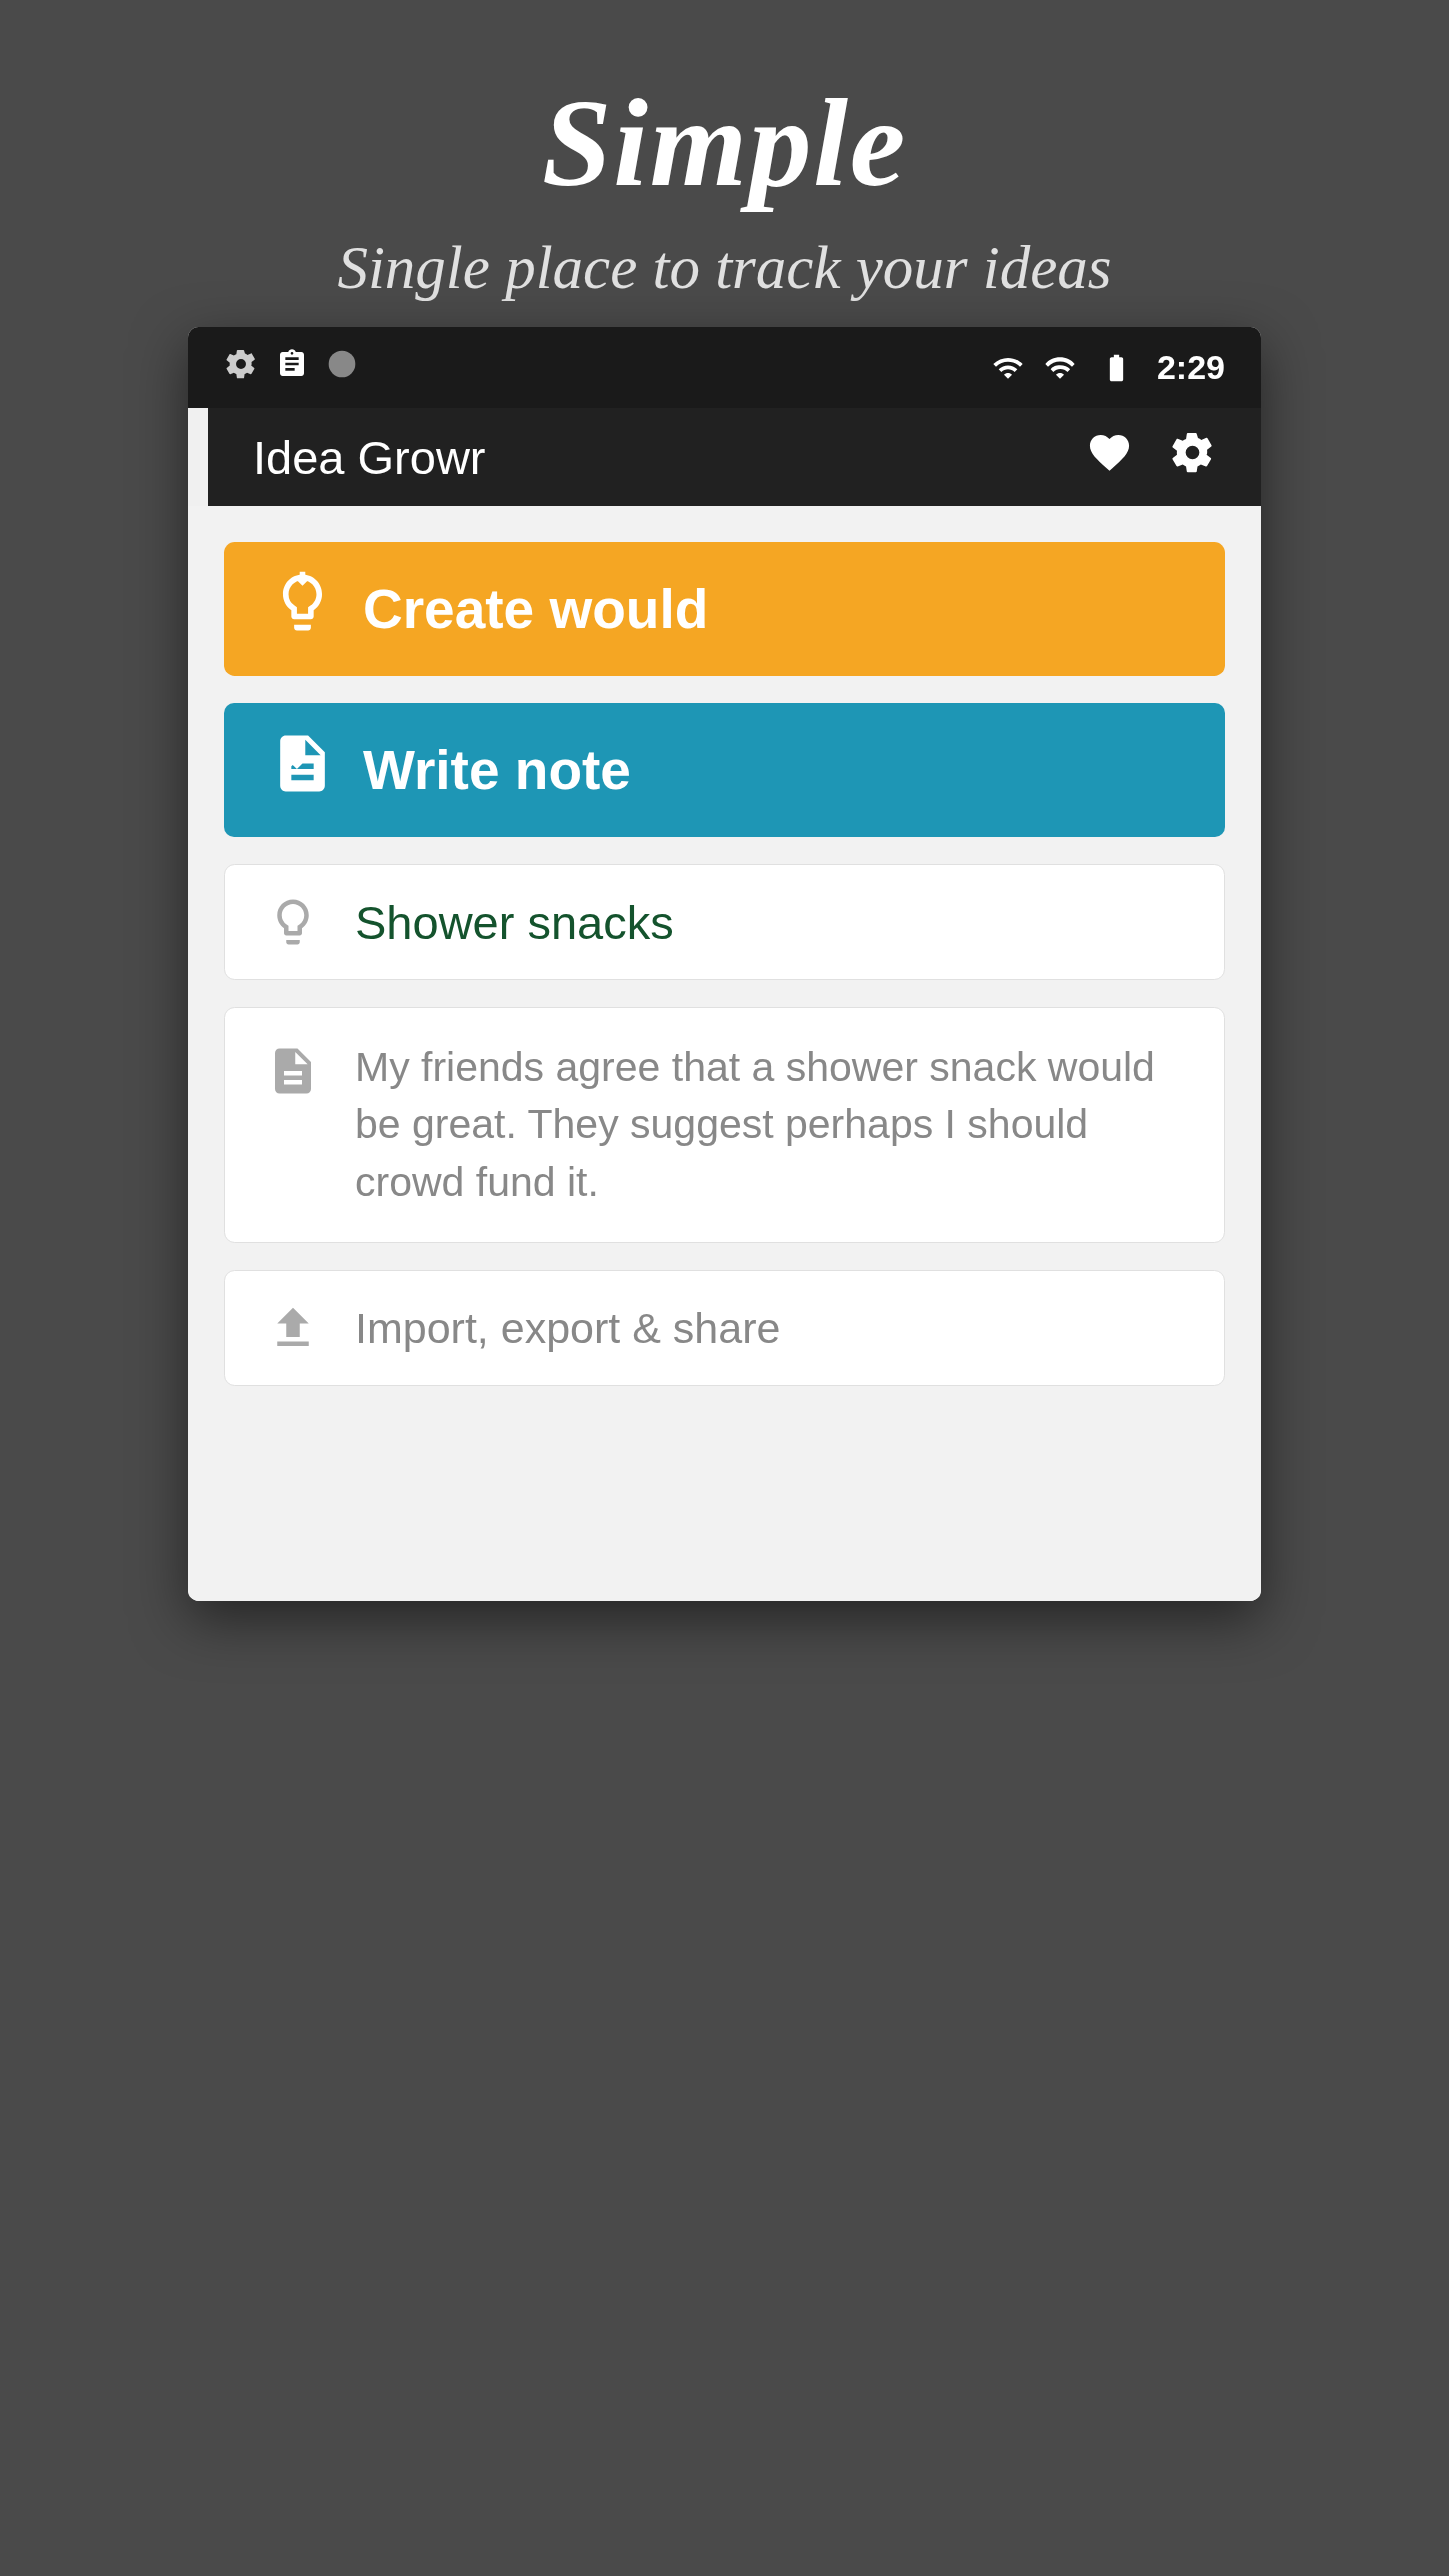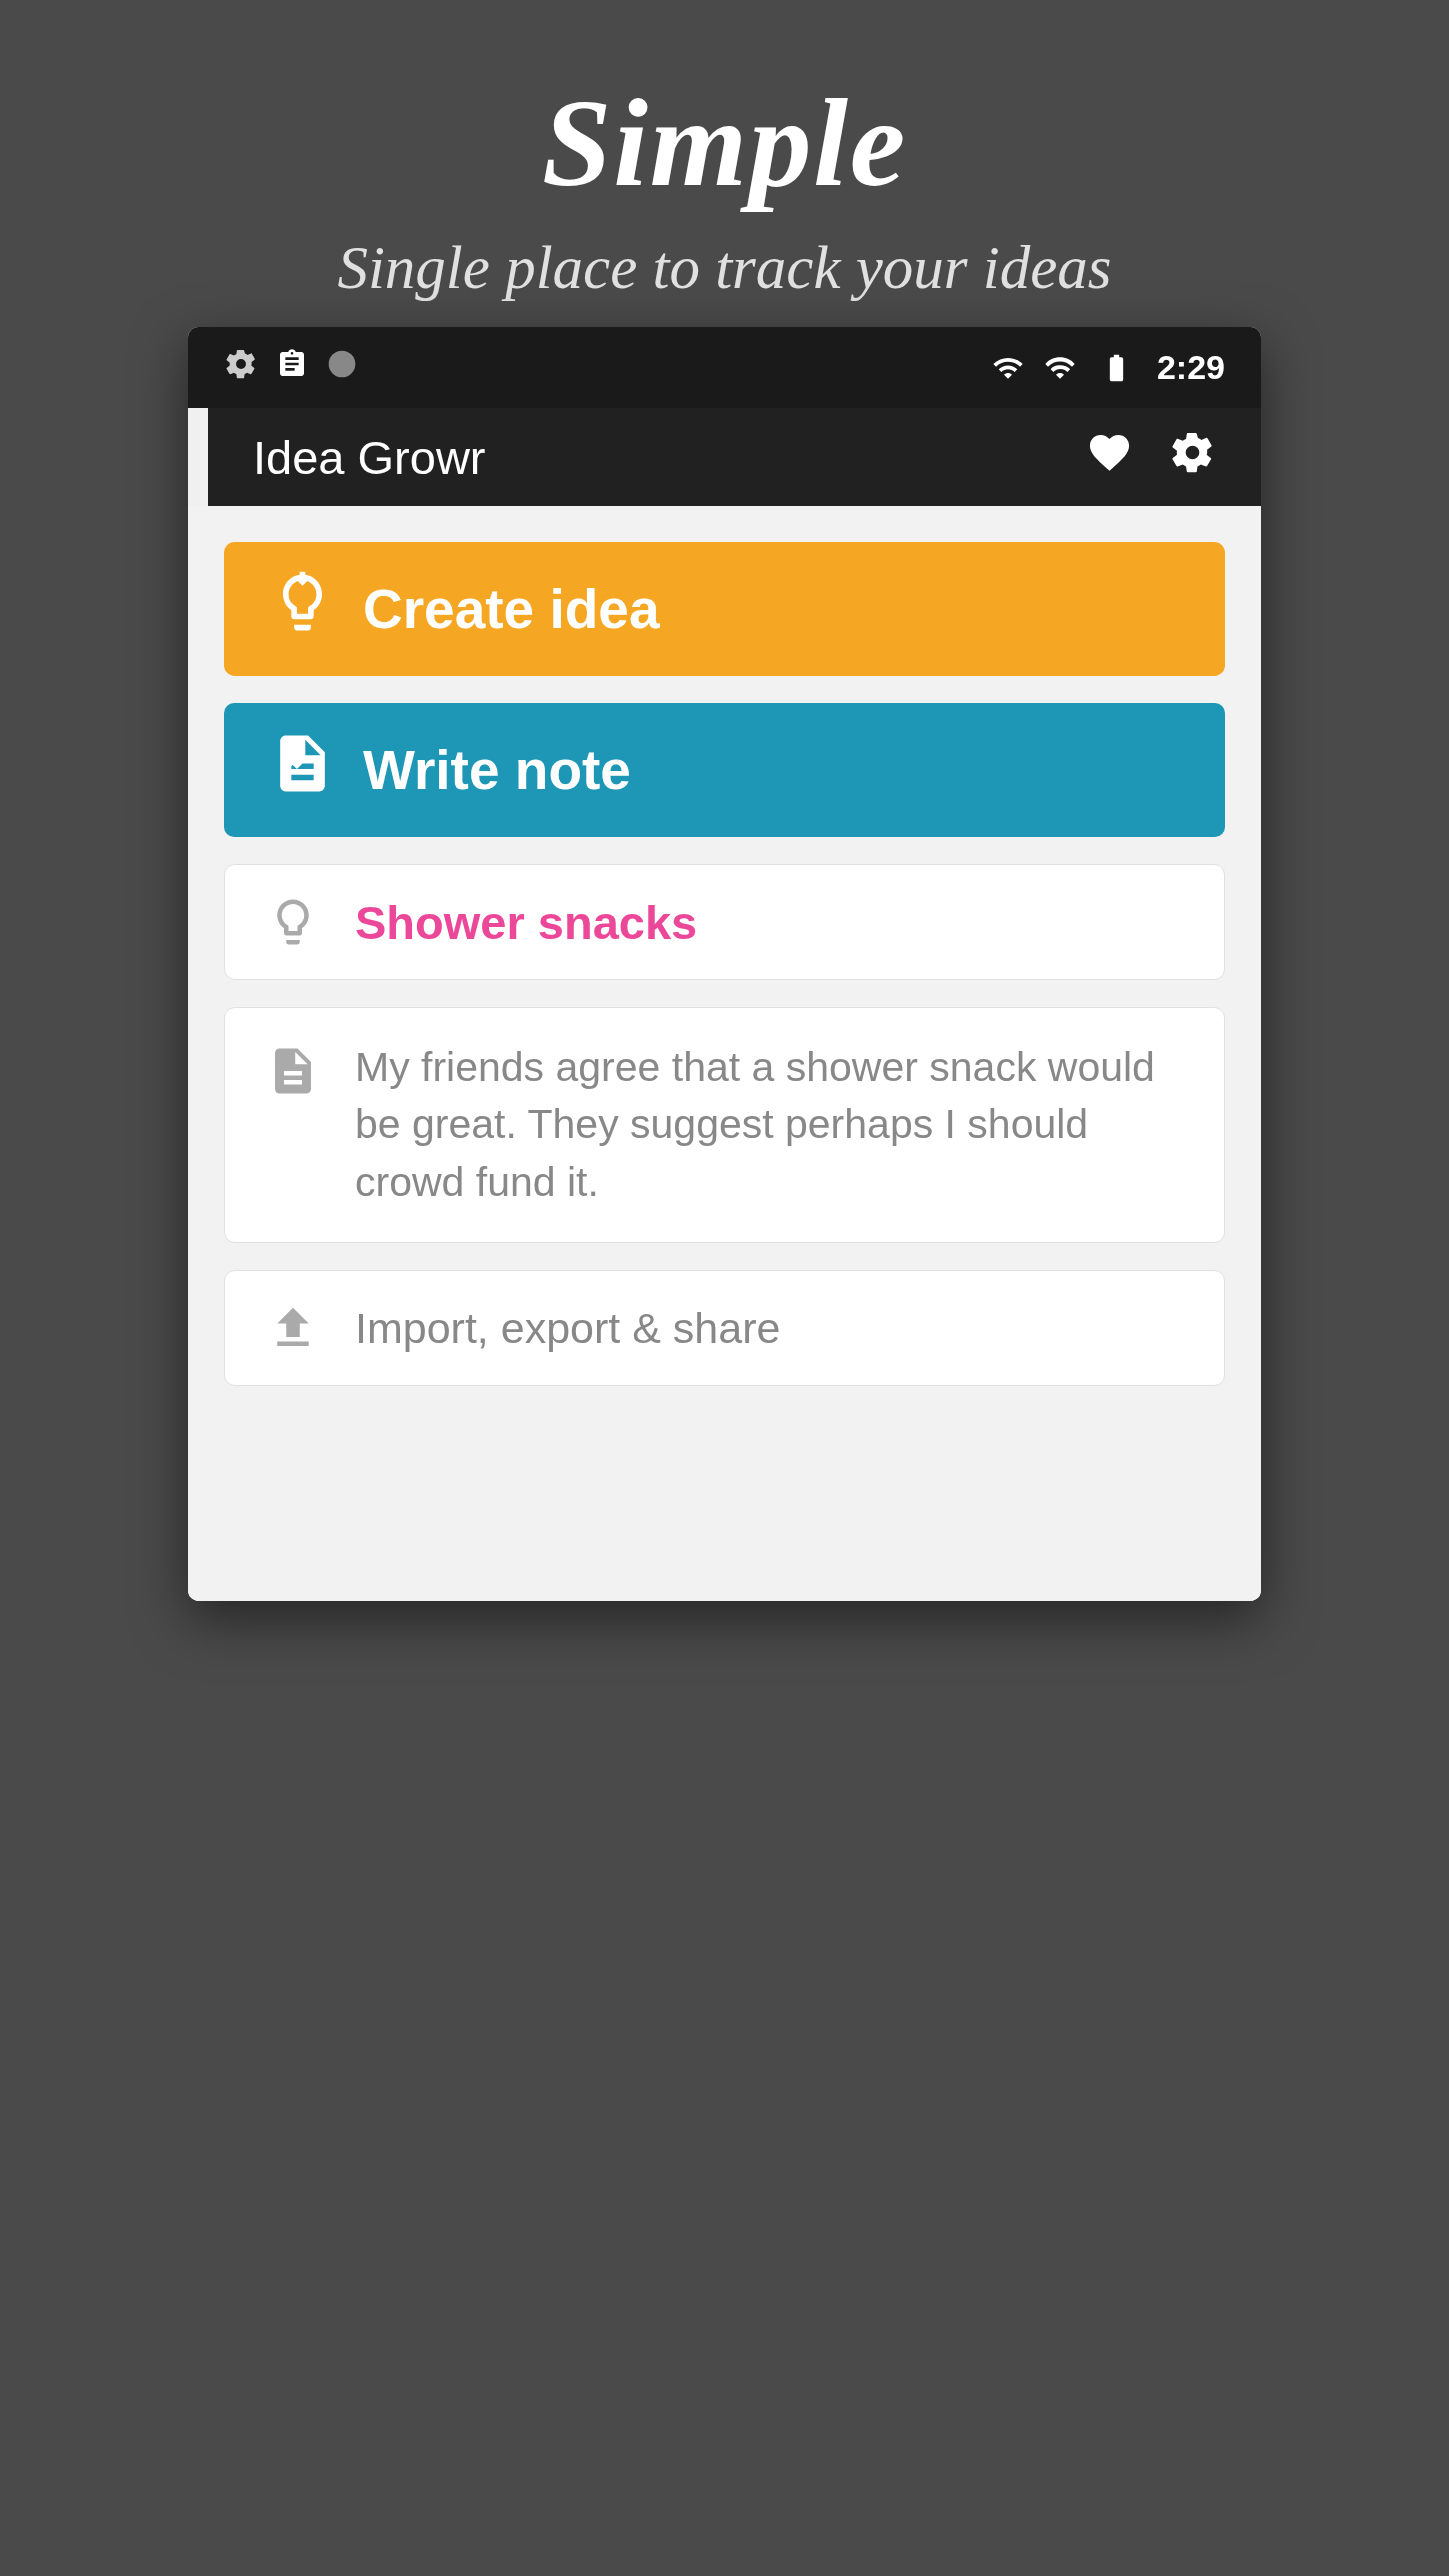--- a/index.html
+++ b/index.html
@@ -187,23 +187,23 @@
     .list-item-icon {
       color: #aaaaaa;
       font-size: 54px;
       min-width: 63px;
       display: flex;
       align-items: center;
       justify-content: center;
     }
 
     .list-item-text {
-      color: #ec4899;
+      color: #14532d;
       font-size: 47px;
-      font-weight: bold;
+      font-weight: normal;
     }
 
     .list-item-text-note {
       color: #888888;
       font-size: 41px;
       line-height: 1.4;
     }
 
     .list-item-import .list-item-text {
       color: #888888;
@@ -290,21 +290,21 @@
   </div>
 
   <div class="main-content">
 
     <button class="btn-create-idea">
       <span class="btn-icon">
         <svg width="67" height="67" viewBox="0 0 24 24" fill="white" xmlns="http://www.w3.org/2000/svg">
           <path d="M9 21c0 .55.45 1 1 1h4c.55 0 1-.45 1-1v-1H9v1zm3-19C8.14 2 5 5.14 5 9c0 2.38 1.19 4.47 3 5.74V17c0 .55.45 1 1 1h6c.55 0 1-.45 1-1v-2.26c1.81-1.27 3-3.36 3-5.74 0-3.86-3.14-7-7-7zm2.85 11.1l-.85.6V16h-4v-2.3l-.85-.6A4.997 4.997 0 0 1 7 9c0-2.76 2.24-5 5-5s5 2.24 5 5c0 1.63-.8 3.16-2.15 4.1zM13 3V1h-2v2H9l3 3 3-3h-2z"></path>
         </svg>
       </span>
-      <span class="btn-label">Create idea</span>
+      <span class="btn-label">Create would</span>
     </button>
 
     <button class="btn-write-note">
       <span class="btn-icon">
         <svg width="67" height="67" viewBox="0 0 24 24" fill="white" xmlns="http://www.w3.org/2000/svg">
           <path d="M14 2H6c-1.1 0-1.99.9-1.99 2L4 20c0 1.1.89 2 1.99 2H18c1.1 0 2-.9 2-2V8l-6-6zm2 16H8v-2h8v2zm0-4H8v-2h8v2zm-3-5V3.5L18.5 9H13zM10 3l-1.5 1.5L10 6l-2 2-1.5-1.5L5 8l1.5 1.5L5 11l1.5 1.5L5 14h2l1.5-1.5L10 14l2-2-1.5-1.5L12 9l-2-2z"></path>
         </svg>
       </span>
       <span class="btn-label">Write note</span>
     </button>

